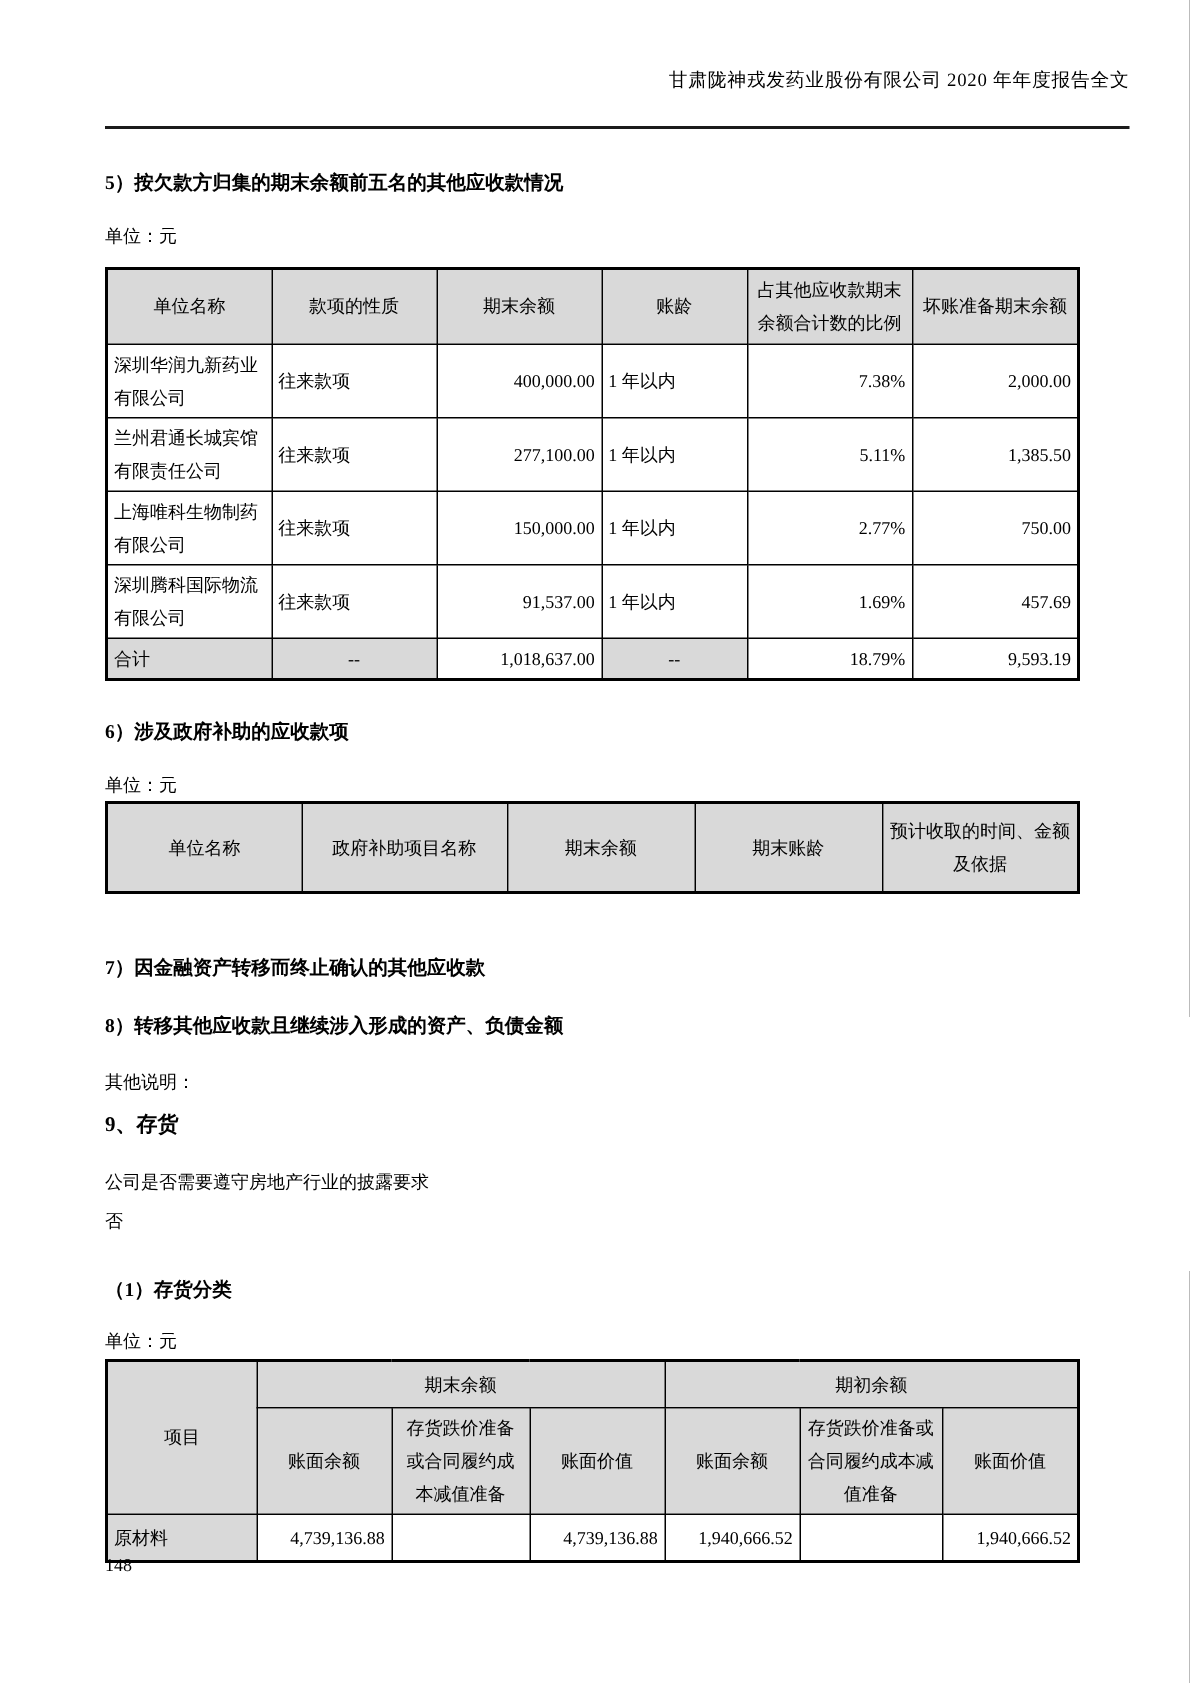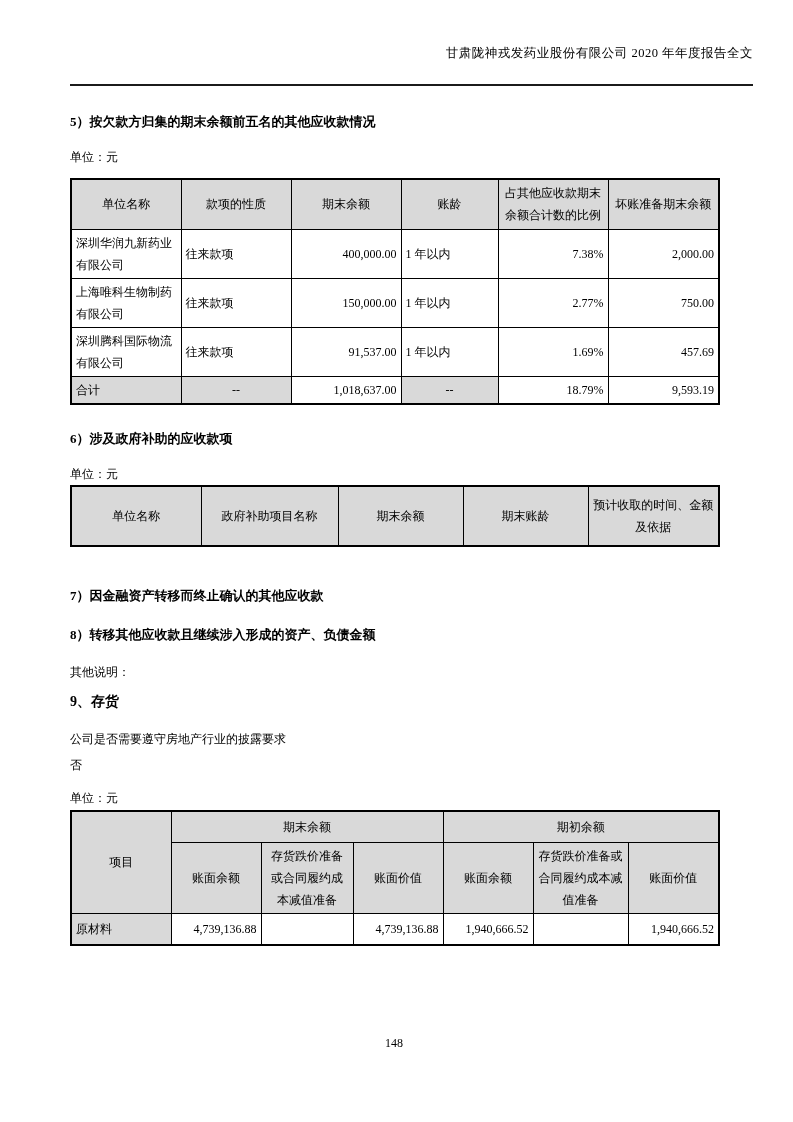--- a/index.html
+++ b/index.html
@@ -67,21 +67,21 @@
   tr.h-2line { height:46px; }
   tr.h-1line { height:30px; }
   tr.h-total { height:28px; }
   tr.h-g1 { height:31px; }
   tr.h-g2 { height:62px; }
   tr.h-g3 { height:32px; }
   tr.h-gov { height:60px; }
   .page-number {
     position:absolute;
     top:1036px; left:70px; width:648px;
-    text-align:center;
+    text-align:left;
     font-size:12px;
   }
 </style>
 </head>
 <body>
 
 <div class="page">
 
   <div class="doc-header">
     <span>甘肃陇神戎发药业股份有限公司 2020 年年度报告全文</span>
@@ -115,20 +115,28 @@
       <tbody>
         <tr class="h-2line">
           <td class="al">深圳华润九新药业有限公司</td>
           <td class="al">往来款项</td>
           <td class="ar">400,000.00</td>
           <td class="al">1 年以内</td>
           <td class="ar">7.38%</td>
           <td class="ar">2,000.00</td>
         </tr>
         <tr class="h-2line">
+          <td class="al">兰州君通长城宾馆有限责任公司</td>
+          <td class="al">往来款项</td>
+          <td class="ar">277,100.00</td>
+          <td class="al">1 年以内</td>
+          <td class="ar">5.11%</td>
+          <td class="ar">1,385.50</td>
+        </tr>
+        <tr class="h-2line">
           <td class="al">上海唯科生物制药有限公司</td>
           <td class="al">往来款项</td>
           <td class="ar">150,000.00</td>
           <td class="al">1 年以内</td>
           <td class="ar">2.77%</td>
           <td class="ar">750.00</td>
         </tr>
         <tr class="h-2line">
           <td class="al">深圳腾科国际物流有限公司</td>
           <td class="al">往来款项</td>
@@ -175,20 +183,21 @@
 
     <div class="sec-title mt-s8">8）转移其他应收款且继续涉入形成的资产、负债金额</div>
 
     <div class="plain mt-note">其他说明：</div>
 
     <div class="sec-title big-title mt-s9">9、存货</div>
 
     <div class="plain mt-q">公司是否需要遵守房地产行业的披露要求</div>
     <div class="plain mt-a">否</div>
 
+    <div class="sec-title mt-sub">（1）存货分类</div>
 
     <div class="unit-row" style="margin-top:17px">单位：元</div>
 
     <table class="t3">
       <colgroup>
         <col style="width:100px">
           <col style="width:90px">
           <col style="width:92px">
           <col style="width:90px">
         <col style="width:90px">

